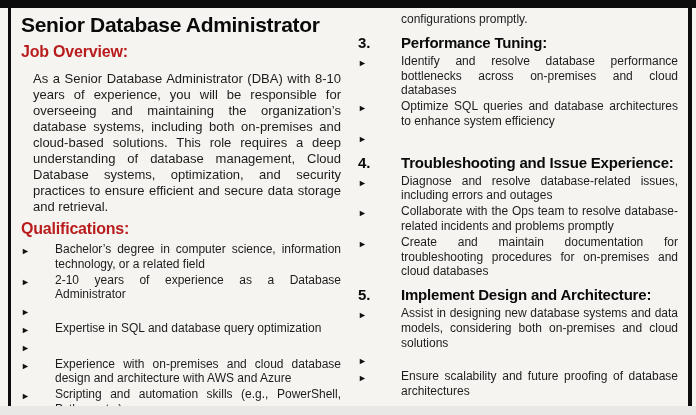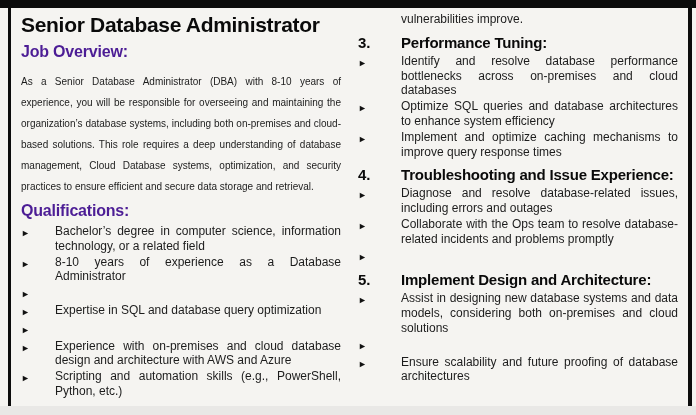--- a/index.html
+++ b/index.html
@@ -49,29 +49,29 @@
     font-weight: bold;
     letter-spacing: -0.3px;
     color: #0a0a0a;
     margin: 3px 0 0 0;
     line-height: 24px;
   }
   .sub-heading {
     font-size: 16px;
     font-weight: bold;
     letter-spacing: -0.2px;
-    color: #4c1d95;
+    color: #b91c1c;
     margin: 5px 0 0 0;
     line-height: 20px;
   }
   .para {
-    font-size: 10px;
-    line-height: 21px;
+    font-size: 13px;
+    line-height: 16px;
     text-align: justify;
-    margin: 9px 0 0 0;
+    margin: 9px 0 0 12px;
   }
   .quals-heading { margin-top: 4px; margin-bottom: 3px; }
 
   .bullet-row {
     display: flex;
     font-size: 12px;
     line-height: 14.8px;
     margin-top: 1px;
   }
   .col-left .marker { flex: 0 0 34px; }
@@ -116,21 +116,21 @@
       <h2 class="sub-heading">Job Overview:</h2>
       <p class="para">As a Senior Database Administrator (DBA) with 8-10 years of experience, you will be responsible for overseeing and maintaining the organization’s database systems, including both on-premises and cloud-based solutions. This role requires a deep understanding of database management, Cloud Database systems, optimization, and security practices to ensure efficient and secure data storage and retrieval.</p>
       <h2 class="sub-heading quals-heading">Qualifications:</h2>
 
       <div class="bullet-row">
         <span class="marker">►</span>
         <span class="btext">Bachelor’s degree in computer science, information technology, or a related field</span>
       </div>
       <div class="bullet-row">
         <span class="marker">►</span>
-        <span class="btext">8-10 years of experience as a Database Administrator</span>
+        <span class="btext">2-10 years of experience as a Database Administrator</span>
       </div>
       <div class="bullet-row">
         <span class="marker">►</span>
       </div>
       <div class="bullet-row">
         <span class="marker">►</span>
         <span class="btext">Expertise in SQL and database query optimization</span>
       </div>
       <div class="bullet-row">
         <span class="marker">►</span>
@@ -143,54 +143,54 @@
         <span class="marker">►</span>
         <span class="btext">Scripting and automation skills (e.g., PowerShell, Python, etc.)</span>
       </div>
 
     </div>
 
     <div class="col col-right">
 
       <div class="bullet-row cont-row">
         <span class="marker"></span>
-        <span class="btext">vulnerabilities improve.</span>
+        <span class="btext">configurations promptly.</span>
       </div>
 
       <div class="section-head">
         <span class="section-num">3.</span>
         <span class="section-title">Performance Tuning:</span>
       </div>
       <div class="bullet-row">
         <span class="marker">►</span>
         <span class="btext">Identify and resolve database performance bottlenecks across on-premises and cloud databases</span>
       </div>
       <div class="bullet-row">
         <span class="marker">►</span>
         <span class="btext">Optimize SQL queries and database architectures to enhance system efficiency</span>
       </div>
       <div class="bullet-row">
         <span class="marker">►</span>
-        <span class="btext">Implement and optimize caching mechanisms to improve query response times</span>
       </div>
 
       <div class="section-head">
         <span class="section-num">4.</span>
         <span class="section-title">Troubleshooting and Issue Experience:</span>
       </div>
       <div class="bullet-row">
         <span class="marker">►</span>
         <span class="btext">Diagnose and resolve database-related issues, including errors and outages</span>
       </div>
       <div class="bullet-row">
         <span class="marker">►</span>
         <span class="btext">Collaborate with the Ops team to resolve database-related incidents and problems promptly</span>
       </div>
       <div class="bullet-row">
         <span class="marker">►</span>
+        <span class="btext">Create and maintain documentation for troubleshooting procedures for on-premises and cloud databases</span>
       </div>
 
       <div class="section-head">
         <span class="section-num">5.</span>
         <span class="section-title">Implement Design and Architecture:</span>
       </div>
       <div class="bullet-row">
         <span class="marker">►</span>
         <span class="btext">Assist in designing new database systems and data models, considering both on-premises and cloud solutions</span>
       </div>

